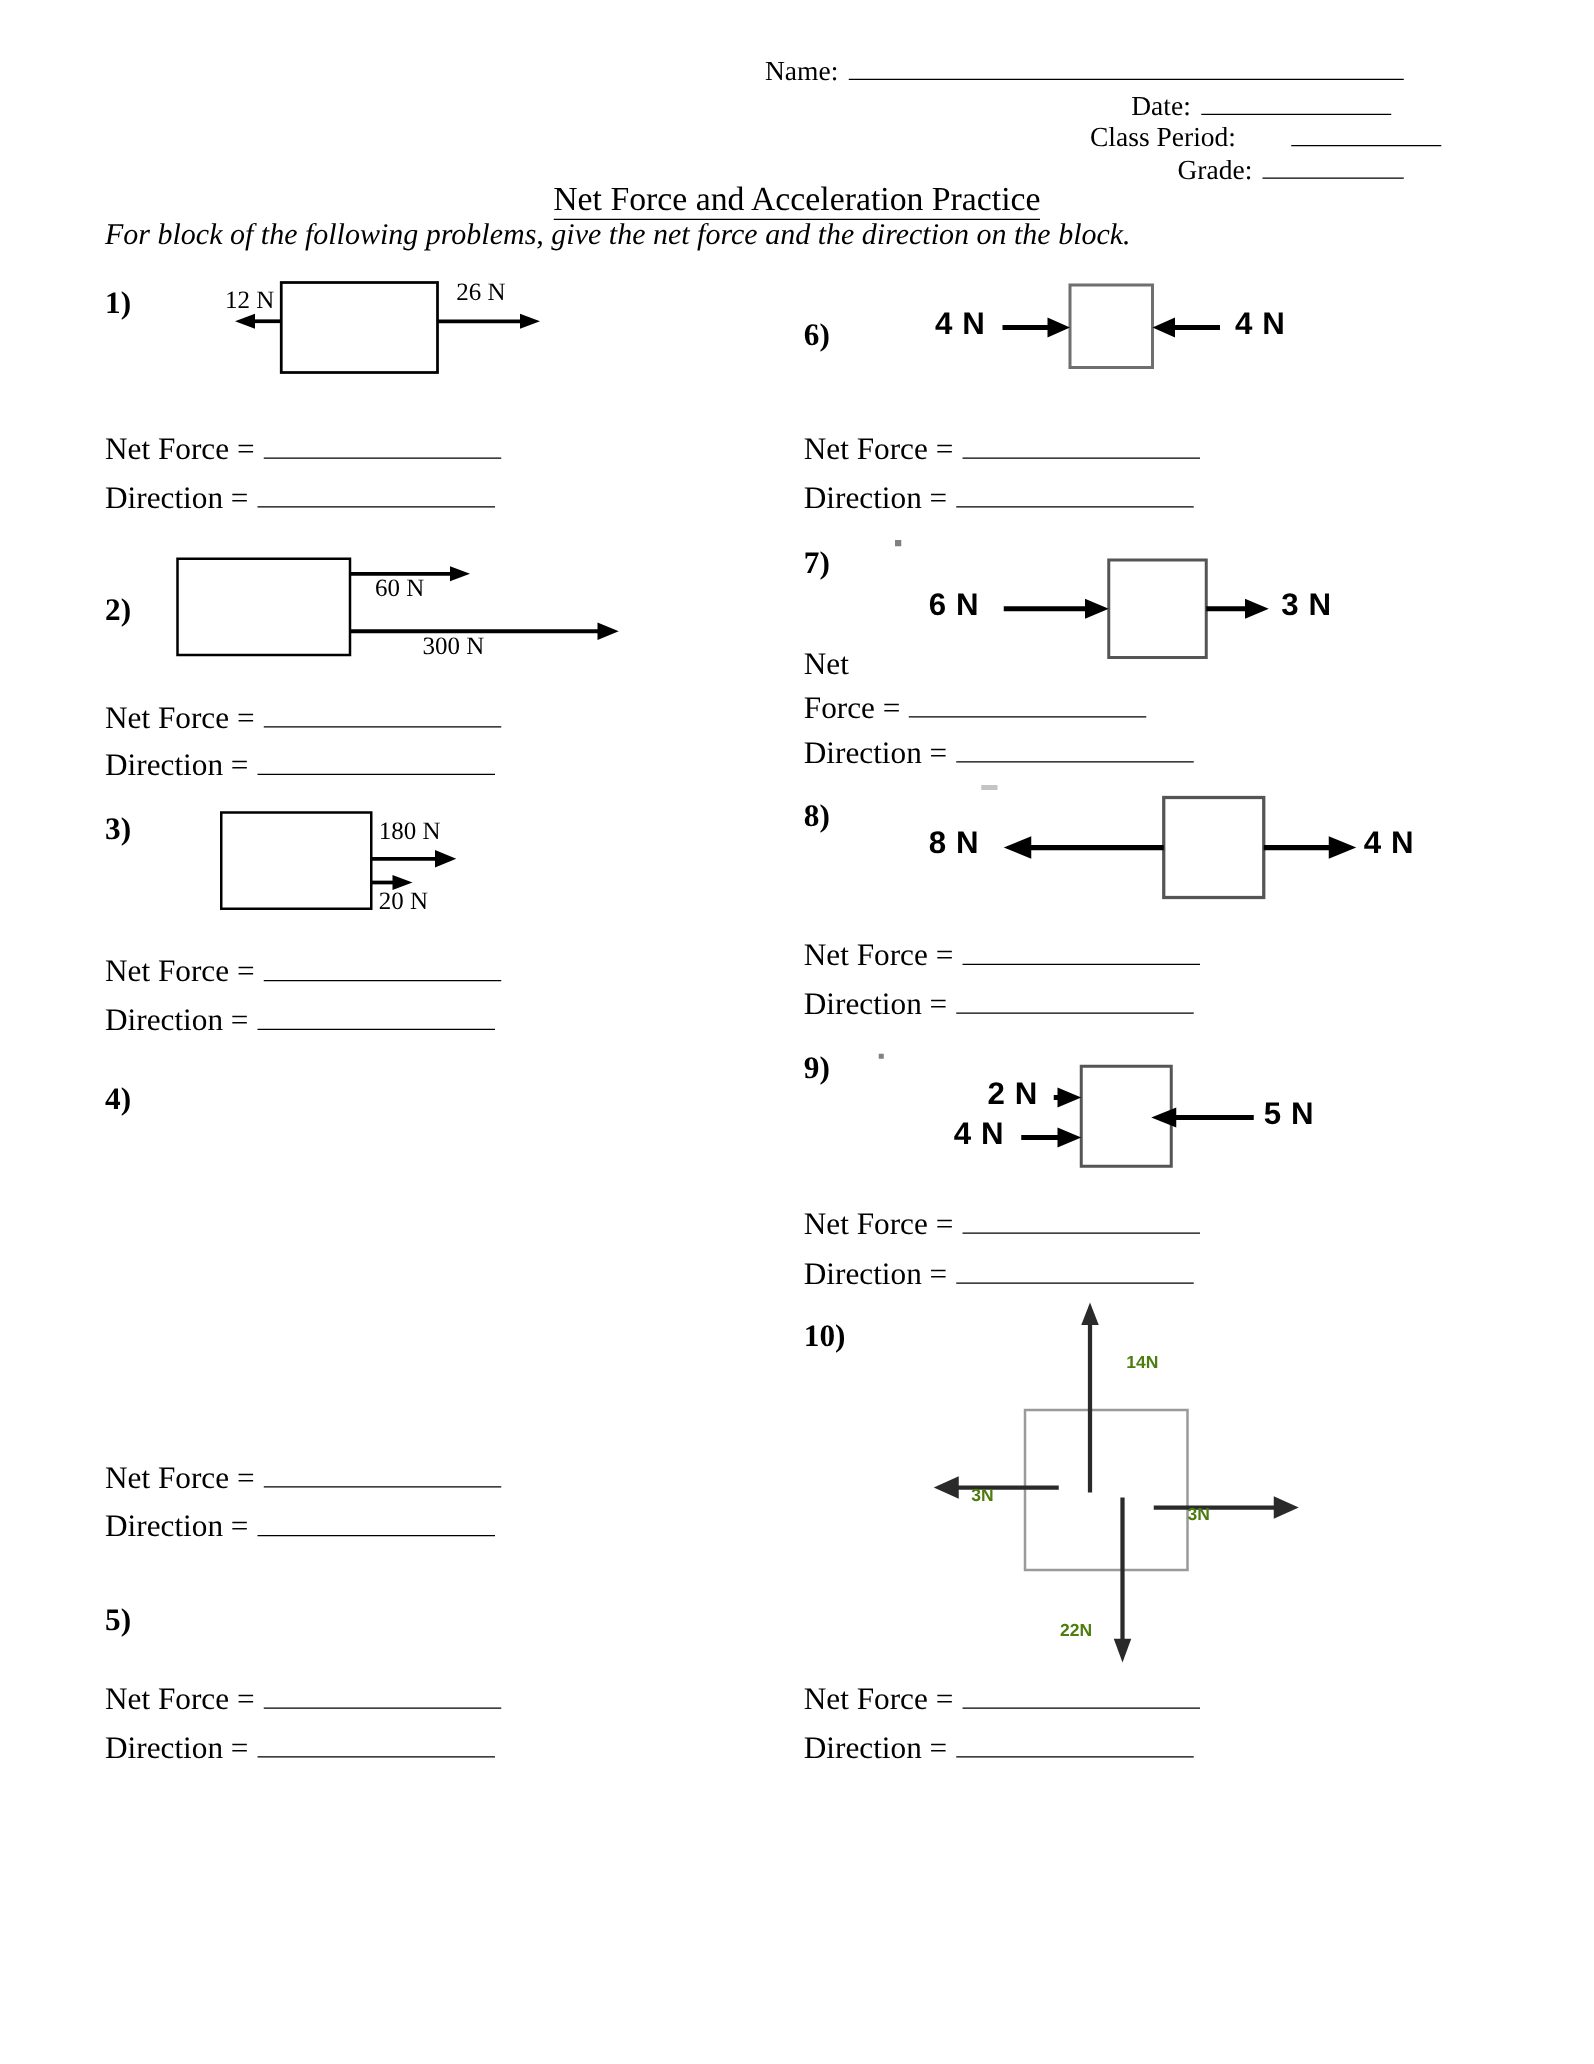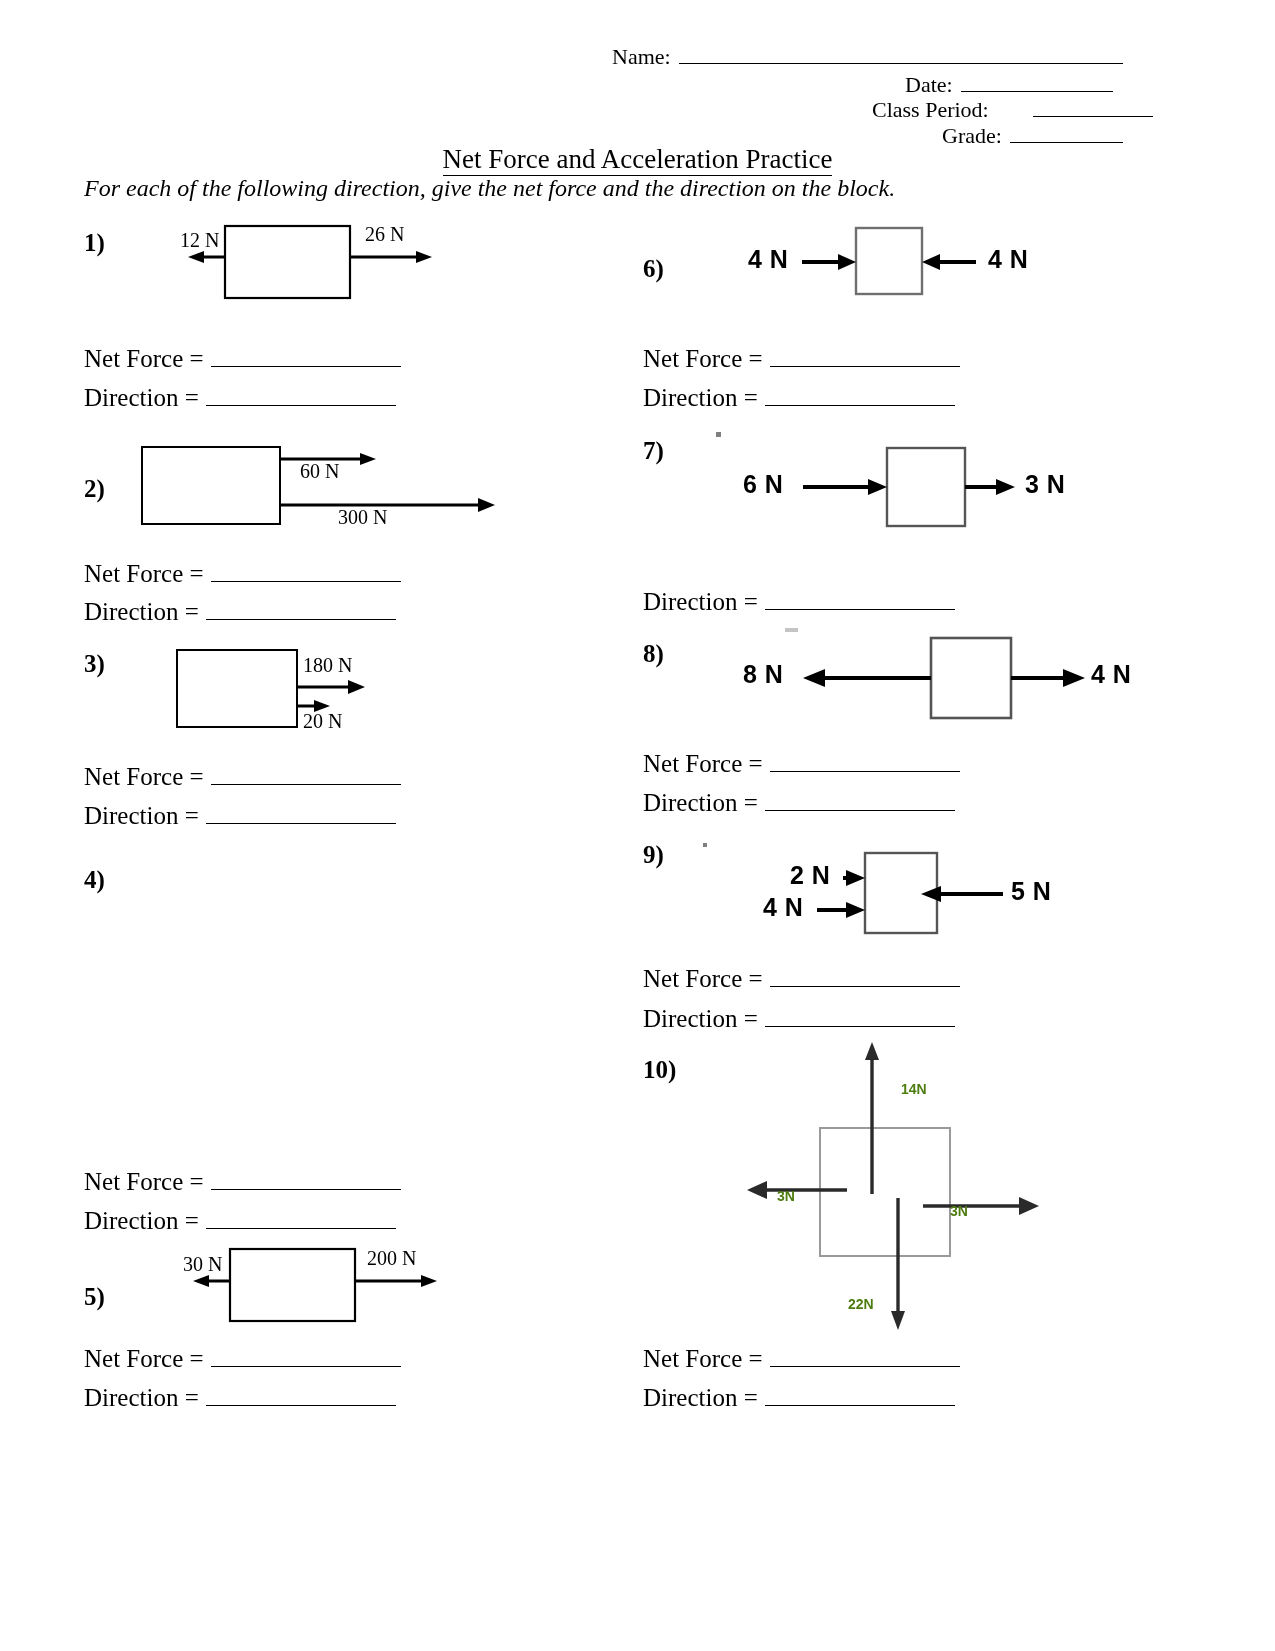--- a/index.html
+++ b/index.html
@@ -142,21 +142,21 @@
   </div>
 
   <div class="hdr-row" style="left:942px; top:119px;">
     <span class="hdr-label">Grade:</span>
     <span class="rule" style="width:113px;"></span>
   </div>
 
   <div class="doc-title">
     <span>Net Force and Acceleration Practice</span>
   </div>
-  <div class="instructions">For each of the following direction, give the net force and the direction on the block.</div>
+  <div class="instructions">For block of the following problems, give the net force and the direction on the block.</div>
 
   <div class="pnum" style="left:84px; top:229px;">1)</div>
   <div class="diagram" style="left:180px; top:222px;">
     <svg width="260" height="90" viewBox="0 0 260 90">
       <rect x="45" y="4" width="125" height="72" fill="none" stroke="#000" stroke-width="2.2"></rect>
       <g>
         <line x1="45" y1="35" x2="22" y2="35" stroke="#000" stroke-width="3"></line>
         <polygon points="8,35 24,29 24,41" fill="#000"></polygon>
       </g>
       <g>
@@ -230,35 +230,20 @@
   <div class="ansline" style="left:84px; top:1163px;">
     <span>Net Force =</span>
     <span class="blank"></span>
   </div>
   <div class="ansline" style="left:84px; top:1202px;">
     <span>Direction =</span>
     <span class="blank"></span>
   </div>
 
   <div class="pnum" style="left:84px; top:1283px;">5)</div>
-  <div class="diagram" style="left:185px; top:1245px;">
-    <svg width="260" height="90" viewBox="0 0 260 90">
-      <rect x="45" y="4" width="125" height="72" fill="none" stroke="#000" stroke-width="2.2"></rect>
-      <g>
-        <line x1="45" y1="36" x2="22" y2="36" stroke="#000" stroke-width="3"></line>
-        <polygon points="8,36 24,30 24,42" fill="#000"></polygon>
-      </g>
-      <g>
-        <line x1="170" y1="36" x2="238" y2="36" stroke="#000" stroke-width="3"></line>
-        <polygon points="252,36 236,30 236,42" fill="#000"></polygon>
-      </g>
-    </svg>
-    <span class="flabel" style="left:-2px; top:8px;">30 N</span>
-    <span class="flabel" style="left:182px; top:2px;">200 N</span>
-  </div>
   <div class="ansline" style="left:84px; top:1340px;">
     <span>Net Force =</span>
     <span class="blank"></span>
   </div>
   <div class="ansline" style="left:84px; top:1379px;">
     <span>Direction =</span>
     <span class="blank"></span>
   </div>
 
   <div class="pnum" style="left:643px; top:255px;">6)</div>
@@ -296,20 +281,27 @@
         <polygon points="152,47 133,39 133,55" fill="#000"></polygon>
       </g>
       <g>
         <line x1="230" y1="47" x2="264" y2="47" stroke="#000" stroke-width="4"></line>
         <polygon points="280,47 261,39 261,55" fill="#000"></polygon>
       </g>
     </svg>
     <span class="flabel-sans" style="left:8px; top:30px;">6 N</span>
     <span class="flabel-sans" style="left:290px; top:30px;">3 N</span>
   </div>
+  <div class="ansline stacked" style="left:643px; top:516px;">
+    <div>Net</div>
+    <div style="display:flex; align-items:baseline; white-space:nowrap;">
+      <span>Force =</span>
+      <span class="blank"></span>
+    </div>
+  </div>
   <div class="ansline" style="left:643px; top:583px;">
     <span>Direction =</span>
     <span class="blank"></span>
   </div>
 
   <div class="pnum" style="left:643px; top:640px;">8)</div>
   <div class="stray" style="left:785px; top:628px; width:13px; height:4px; opacity:.35;"></div>
   <div class="diagram" style="left:735px; top:632px;">
     <svg width="390" height="110" viewBox="0 0 390 110">
       <rect x="196" y="6" width="80" height="80" fill="#fff" stroke="#555" stroke-width="2.6"></rect>

